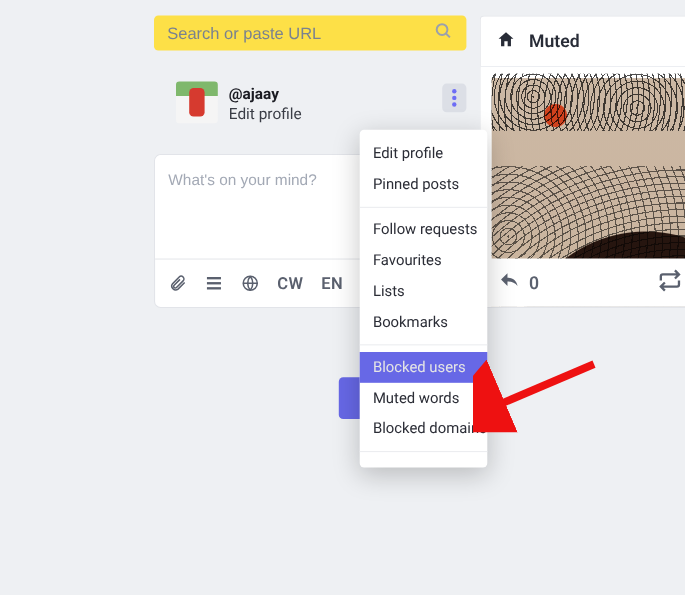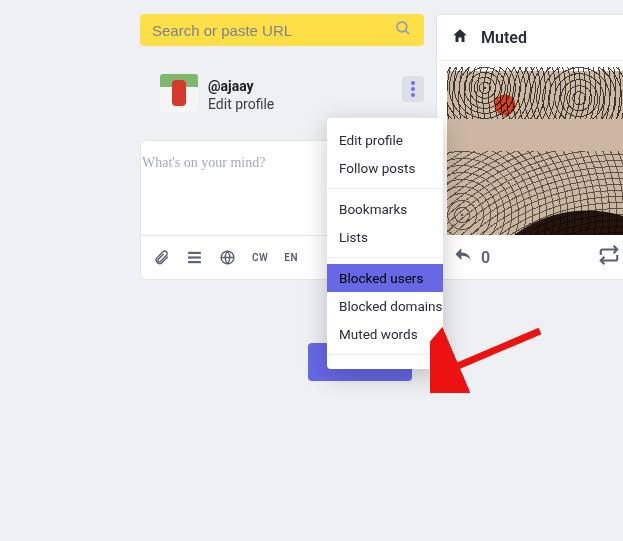--- a/index.html
+++ b/index.html
@@ -90,36 +90,36 @@
     border-radius: 6px;
     margin-top: 28px;
     display: flex;
     flex-direction: column;
     border: 1px solid #e2e4e9;
   }
   .compose-textarea {
     border: none;
     outline: none;
     resize: none;
-    padding: 14px 1px;
+    padding: 14px 12px;
     font-size: 14px;
     height: 94px;
-    font-family: Liberation Serif, serif;
+    font-family: Liberation Sans, sans-serif;
     border-radius: 6px 6px 0 0;
   }
   .compose-textarea::placeholder { color: #a3a9b5; }
   .compose-toolbar {
     border-top: 1px solid #e6e8ec;
     height: 44px;
     display: flex;
     align-items: center;
     gap: 16px;
     padding: 0 12px;
     color: #5a606e;
-    font-size: 10px;
+    font-size: 15px;
     font-weight: 600;
   }
   .tb-icon { display: inline-flex; color: #5a606e; cursor: pointer; }
   .tb-text { letter-spacing: 0.5px; cursor: pointer; }
   .post-btn-stub {
     position: absolute;
     left: 308px;
     top: 343px;
     width: 104px;
     height: 38px;
@@ -209,21 +209,21 @@
   }
   .dropdown .sep { height: 1px; background: #ecedf0; margin: 6px 0; }
   .dd-item {
     padding: 6px 12px;
     color: #2b2d36;
     cursor: pointer;
     white-space: nowrap;
   }
   .dd-item.highlight {
     background: #6768e6;
-    color: #000000;
+    color: #e5e5e5;
   }
   
   .arrow {
     position: absolute;
     left: 430px;
     top: 323px;
     z-index: 60;
     pointer-events: none;
   }
 </style>
@@ -315,28 +315,30 @@
         </span>
       </div>
     </div>
   </div>
 </div>
 
 <div class="post-btn-stub"></div>
 
 <div class="dropdown" id="dropdown">
     <div class="dd-item">Edit profile</div>
-    <div class="dd-item">Follow posts</div>
+    <div class="dd-item">Pinned posts</div>
     <div class="sep"></div>
+    <div class="dd-item">Follow requests</div>
+    <div class="dd-item">Favourites</div>
+    <div class="dd-item">Lists</div>
     <div class="dd-item">Bookmarks</div>
-    <div class="dd-item">Lists</div>
     <div class="sep"></div>
     <div class="dd-item highlight">Blocked users</div>
+    <div class="dd-item">Muted words</div>
     <div class="dd-item">Blocked domains</div>
-    <div class="dd-item">Muted words</div>
     <div class="sep"></div>
   </div>
 
 <svg class="arrow" width="120" height="70">
   <defs>
     <marker id="ah" markerWidth="12" markerHeight="12" refX="2" refY="6" orient="auto">
       <path d="M0,0 L12,6 L0,12 z" fill="#e11"></path>
     </marker>
   </defs>
   <line x1="110" y1="8" x2="16" y2="48" stroke="#e11" stroke-width="7" marker-end="url(#ah)"></line>

